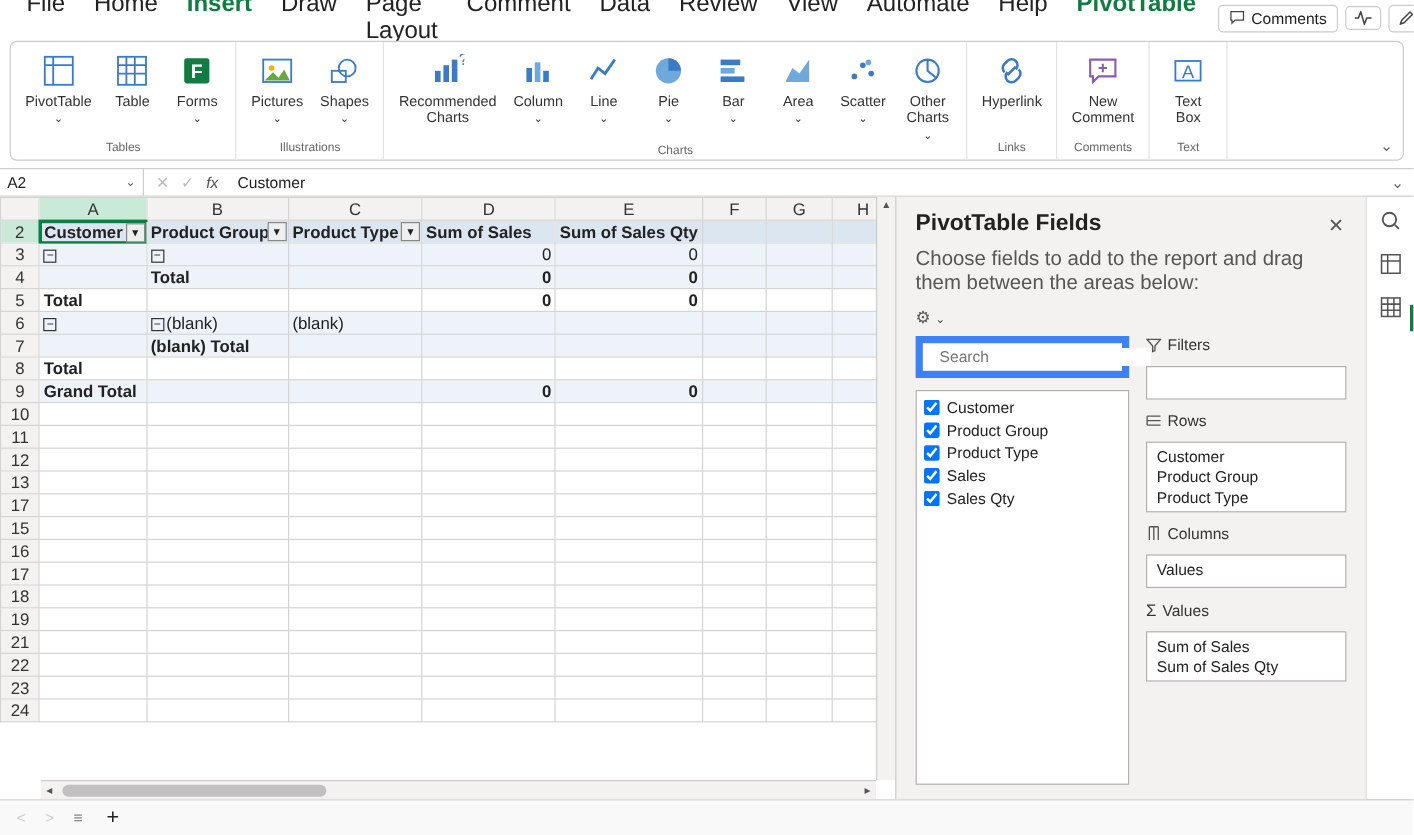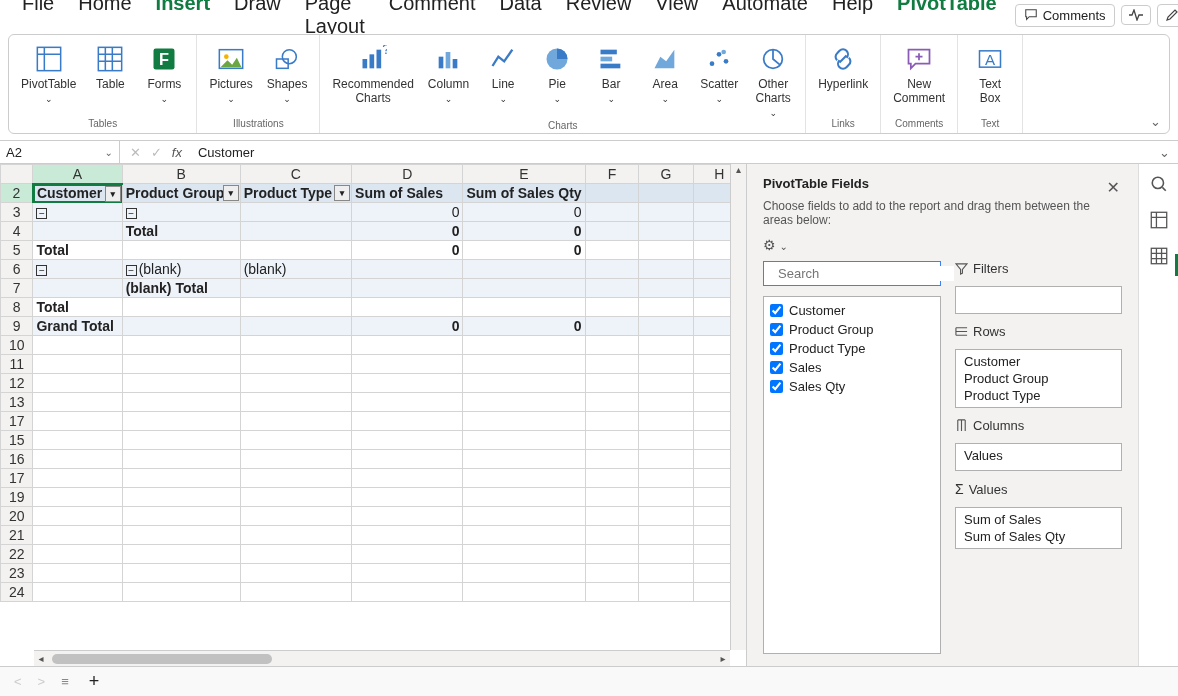--- a/index.html
+++ b/index.html
@@ -59,29 +59,29 @@
   .bold { font-weight: 700; margin-top: 32px; }
   .expand-box { display: inline-block; width: 11px; height: 11px; border: 1px solid #333; line-height: 9px; text-align: center; font-size: 10px; margin-right: 2px; vertical-align: middle; }
 
   .hscroll { position: absolute; bottom: 0; left: 34px; right: 16px; height: 16px; background: #f3f2f1; border-top: 1px solid #ccc; display:flex; align-items:center;}
   .hscroll .thumb { width: 220px; height: 10px; background: #c1c1c1; border-radius: 5px; margin-left: 4px;}
   .hscroll .arrow { width: 14px; text-align:center; color:#555; cursor:pointer; font-size:10px;}
   .vscroll-area { position: absolute; right: 0; top: 0; bottom: 16px; width: 16px; background: #f3f2f1; border-left: 1px solid #ccc; }
   .vscroll-area .arrow { height: 14px; text-align:center; color:#555; cursor:pointer; font-size:10px;}
 
   
-  .side-panel h3 { font-size: 13px; font-weight: 600; margin-bottom: 8px;}
+  .side-panel h3 { font-size: 19px; font-weight: 600; margin-bottom: 8px;}
   .side-panel .close-x { position: absolute; right: 18px; top: 14px; cursor: pointer; font-size: 16px; color: #555;}
-  .side-panel .desc { font-size: 12px; color: #555; margin-bottom: 10px;}
+  .side-panel .desc { font-size: 17px; color: #555; margin-bottom: 10px;}
   .side-panel .gear { font-size: 14px; color: #555; cursor:pointer; margin-bottom: 8px;}
   .panel-row { display: flex; gap: 14px; flex: 1; min-height: 0;}
   .panel-col { display: flex; flex-direction: column; gap: 10px; }
   .panel-col.left { width: 178px; }
   .panel-col.right { flex: 1; }
-  .searchbox { display: flex; border: 1px solid #3b82f6; background: #fff; padding: 4px 8px; gap: 6px; }
+  .searchbox { display: flex; border: 6px solid #3b82f6; background: #fff; padding: 4px 8px; gap: 6px; }
   .searchbox input { border: none; outline: none; flex: 1; font-size: 13px; }
   .field-list { flex: 1; background: #fff; border: 1px solid #b0b0b0; padding: 6px; display:flex; flex-direction:column; gap: 4px; font-size: 13px;}
   .field-list label { display: flex; align-items: center; gap: 6px; cursor: pointer;}
   .drop-area-label { font-size: 13px; color: #333; display:flex; align-items:center; gap: 5px;}
   .drop-area { background: #fff; border: 1px solid #b0b0b0; min-height: 28px; padding: 4px 8px; font-size: 13px; display:flex; flex-direction:column; gap:2px;}
 
   
   .tabs-bar { height: 30px; display: flex; align-items: center; border-top: 1px solid #ccc; background: #f9f9f9; padding-left: 8px; gap: 4px; }
   .tabs-bar .nav { color: #888; padding: 0 6px; cursor: pointer;}
   .tabs-bar .tab { padding: 5px 14px; font-size: 13px; cursor: pointer; }
@@ -530,32 +530,32 @@
             <td class=""></td>
             <td class=""></td>
             <td class=""></td>
             <td class=""></td>
             <td class=""></td>
             <td class=""></td>
             <td class=""></td>
             <td class=""></td>
           </tr>
           <tr class="">
+            <th class="rowhdr">18</th>
+            <td class=""></td>
+            <td class=""></td>
+            <td class=""></td>
+            <td class=""></td>
+            <td class=""></td>
+            <td class=""></td>
+            <td class=""></td>
+            <td class=""></td>
+          </tr>
+          <tr class="">
             <th class="rowhdr">19</th>
-            <td class=""></td>
-            <td class=""></td>
-            <td class=""></td>
-            <td class=""></td>
-            <td class=""></td>
-            <td class=""></td>
-            <td class=""></td>
-            <td class=""></td>
-          </tr>
-          <tr class="">
-            <th class="rowhdr">20</th>
             <td class=""></td>
             <td class=""></td>
             <td class=""></td>
             <td class=""></td>
             <td class=""></td>
             <td class=""></td>
             <td class=""></td>
             <td class=""></td>
           </tr>
           <tr class="">

